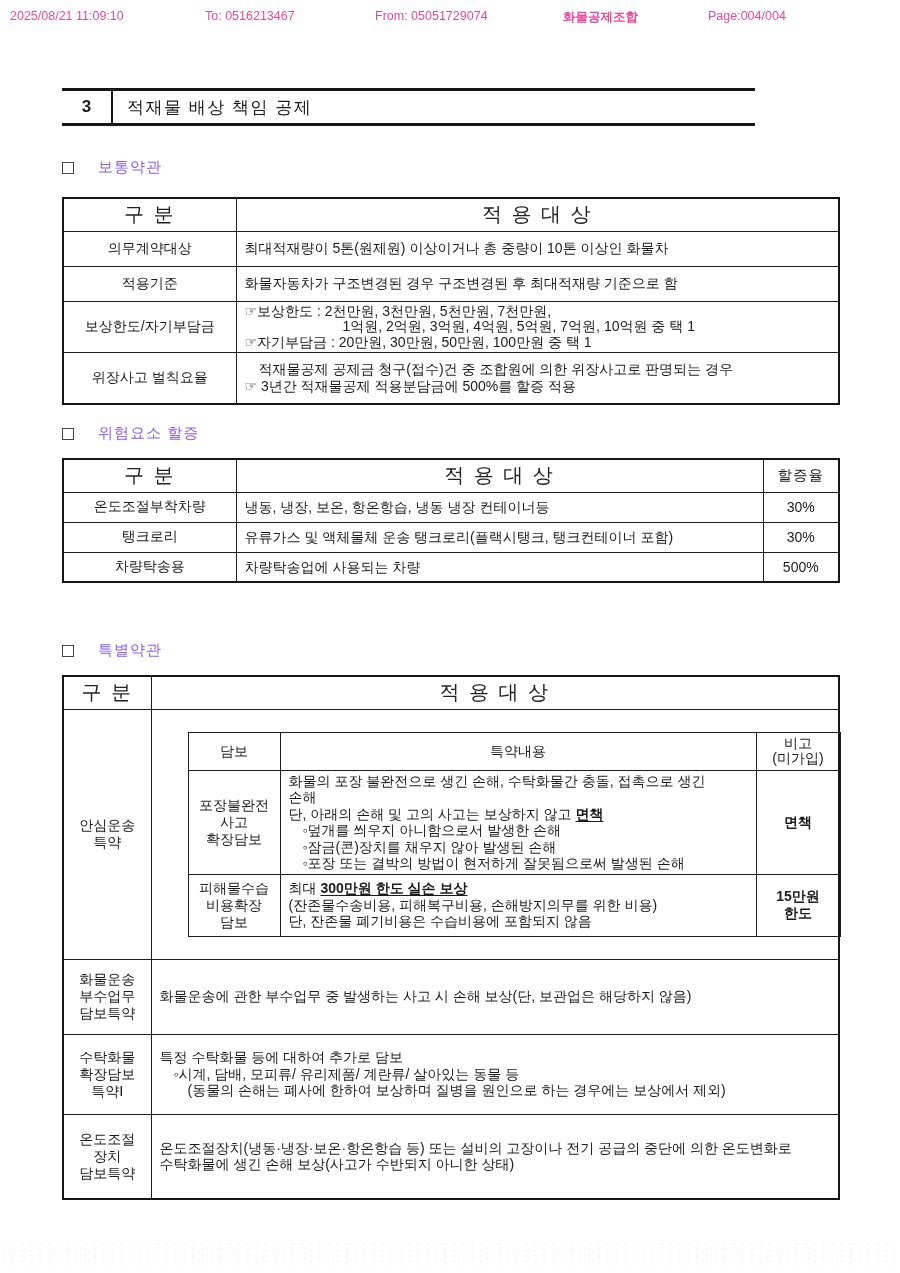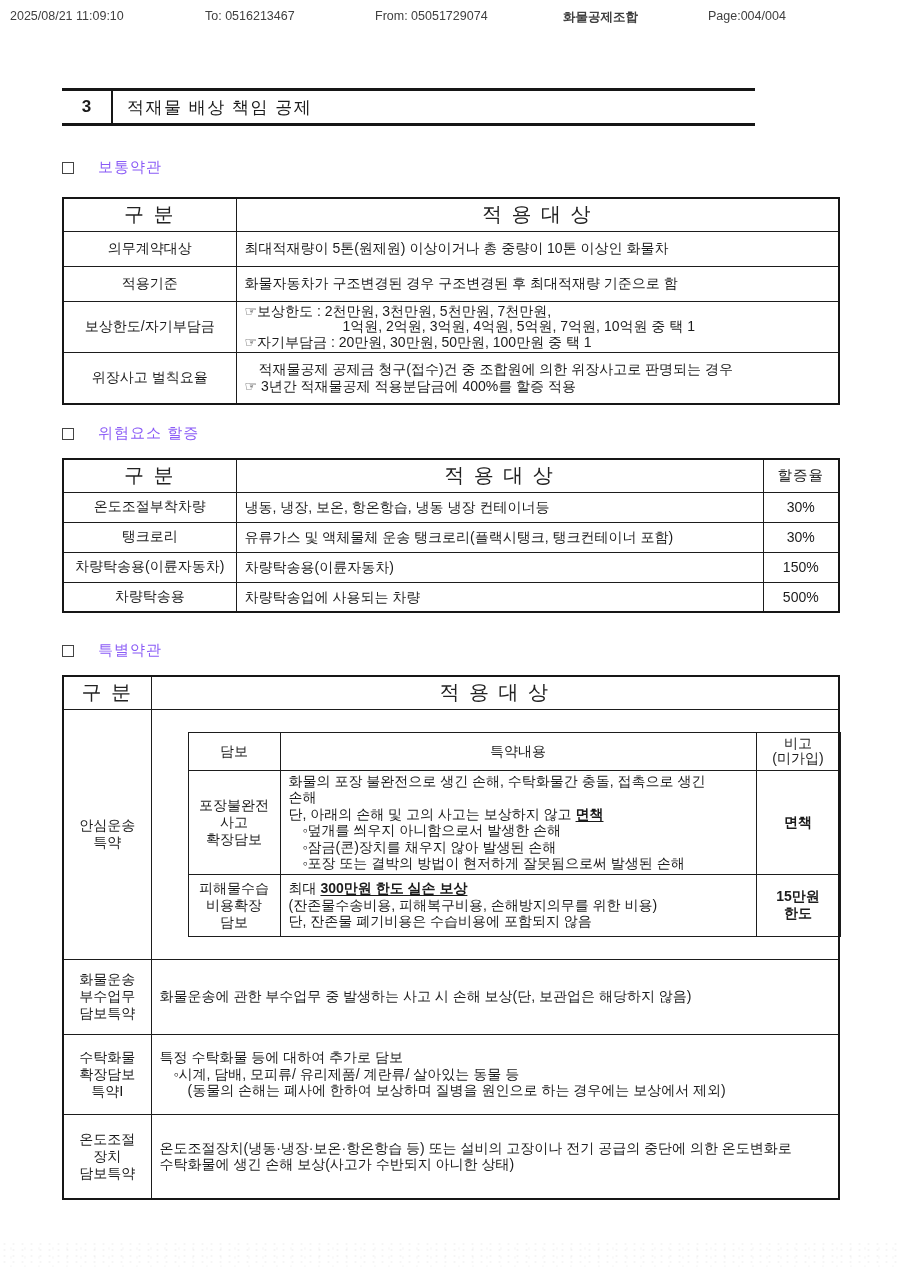--- a/index.html
+++ b/index.html
@@ -1,21 +1,21 @@
 <!DOCTYPE html>
 <html><head>
 <meta charset="utf-8">
 <style>
   html,body{margin:0;padding:0;background:#fff;}
   .page{
     position:relative;width:900px;height:1273px;background:#fff;
     font-family:"Liberation Sans","DejaVu Sans",sans-serif;color:#1b1b1b;overflow:hidden;
   }
   
-  .fax-header{position:absolute;top:9px;left:0;width:100%;height:20px;font-size:12.5px;color:#404040;}
+  .fax-header{position:absolute;top:9px;left:0;width:100%;height:20px;font-size:12.5px;color:#ec4899;}
   .fax-header span{position:absolute;white-space:nowrap;}
   .fh-date{left:10px;}
   .fh-to{left:205px;}
   .fh-from{left:375px;}
   .fh-sender{left:563px;font-weight:bold;}
   .fh-page{left:708px;}
   
   .doc-title{
     position:absolute;top:88px;left:62px;width:693px;
     border-top:3px solid #161616;border-bottom:3px solid #161616;
@@ -135,21 +135,21 @@
           <td class="cnt">
             <div class="ln"><span>☞보상한도 : 2천만원, 3천만원, 5천만원, 7천만원,</span></div>
             <div class="ln" style="padding-left: 98px;"><span>1억원, 2억원, 3억원, 4억원, 5억원, 7억원, 10억원 중 택 1</span></div>
             <div class="ln"><span>☞자기부담금 : 20만원, 30만원, 50만원, 100만원 중 택 1</span></div>
           </td>
         </tr>
         <tr class="r3">
           <td class="lab">위장사고 벌칙요율</td>
           <td class="cnt">
             <div class="ln" style="padding-left: 14px;"><span>적재물공제 공제금 청구(접수)건 중 조합원에 의한 위장사고로 판명되는 경우</span></div>
-            <div class="ln"><span>☞ 3년간 적재물공제 적용분담금에 400%를 할증 적용</span></div>
+            <div class="ln"><span>☞ 3년간 적재물공제 적용분담금에 500%를 할증 적용</span></div>
           </td>
         </tr>
       </tbody>
   </table>
 
   <div class="sec-head" id="sh2">
     <span class="sq"></span>
     <span>위험요소 할증</span>
   </div>
 
@@ -167,25 +167,20 @@
       </tr>
     <tr class="dr">
           <td class="lab">온도조절부착차량</td>
           <td class="cnt">냉동, 냉장, 보온, 항온항습, 냉동 냉장 컨테이너등</td>
           <td class="rate">30%</td>
         </tr>
         <tr class="dr">
           <td class="lab">탱크로리</td>
           <td class="cnt">유류가스 및 액체물체 운송 탱크로리(플랙시탱크, 탱크컨테이너 포함)</td>
           <td class="rate">30%</td>
-        </tr>
-        <tr class="dr">
-          <td class="lab">차량탁송용(이륜자동차)</td>
-          <td class="cnt">차량탁송용(이륜자동차)</td>
-          <td class="rate">150%</td>
         </tr>
         <tr class="dr">
           <td class="lab">차량탁송용</td>
           <td class="cnt">차량탁송업에 사용되는 차량</td>
           <td class="rate">500%</td>
         </tr>
       </tbody>
   </table>
 
   <div class="sec-head" id="sh3">

